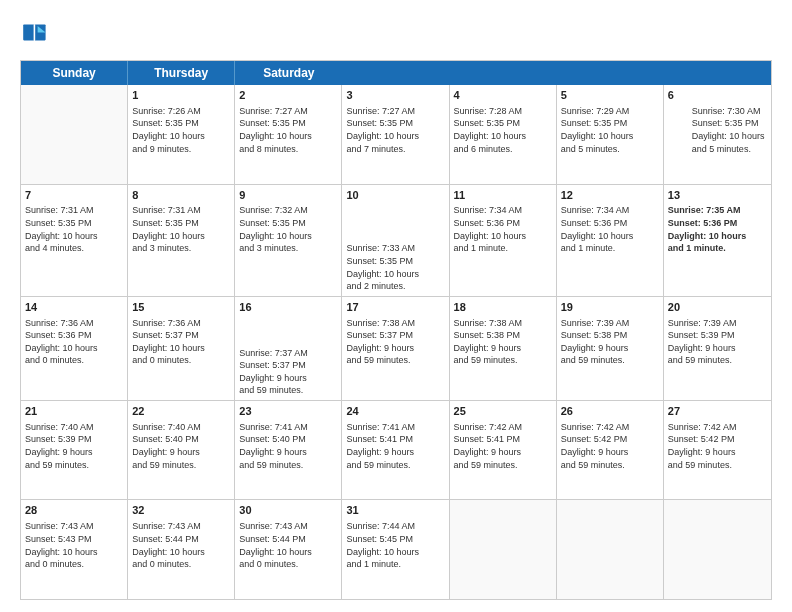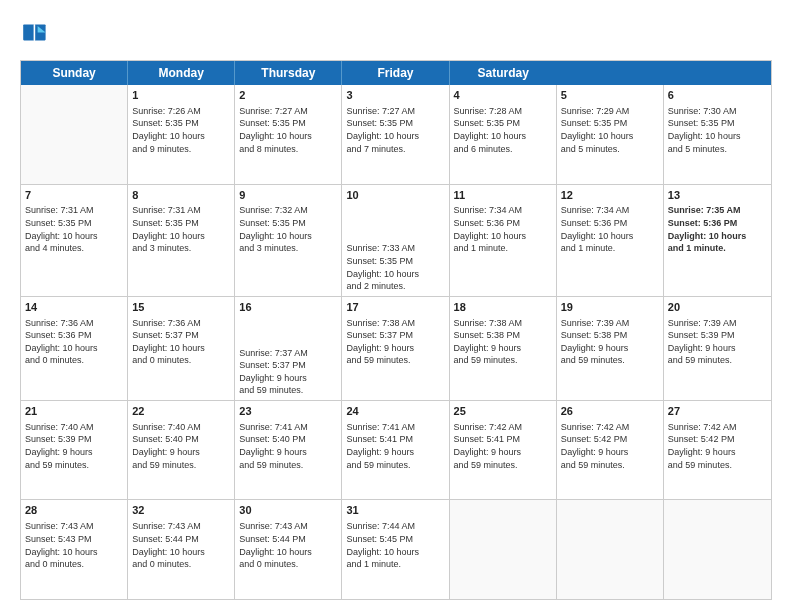--- a/index.html
+++ b/index.html
@@ -123,23 +123,21 @@
     </div>
     <div class="title-block">
       <div class="month-title"></div>
       <div class="location-title"></div>
     </div>
   </div>
 
   <div class="calendar">
     <div class="cal-header" id="cal-header">
         <div class="cal-header-cell">Sunday</div>
-        <div class="cal-header-cell">Monday</div>
         <div class="cal-header-cell">Thursday</div>
-        <div class="cal-header-cell">Friday</div>
         <div class="cal-header-cell">Saturday</div>
       </div>
     <div class="cal-body" id="cal-body">
         <div class="cal-row">
           <div class="cal-cell empty"></div>
           <div class="cal-cell">
             <div class="day-num">1</div>
             <div class="cell-info" style="white-space: pre-line;">Sunrise: 7:26 AM
 Sunset: 5:35 PM
 Daylight: 10 hours
@@ -168,21 +166,21 @@
           </div>
           <div class="cal-cell">
             <div class="day-num">5</div>
             <div class="cell-info" style="white-space: pre-line;">Sunrise: 7:29 AM
 Sunset: 5:35 PM
 Daylight: 10 hours
 and 5 minutes.</div>
           </div>
           <div class="cal-cell">
             <div class="day-num">6</div>
-            <div class="cell-info" style="white-space: pre-line;">Sunrise: 7:30 AM
+            <div class="cell-info" style="white-space: pre-line; margin-left: 24px;">Sunrise: 7:30 AM
 Sunset: 5:35 PM
 Daylight: 10 hours
 and 5 minutes.</div>
           </div>
         </div>
         <div class="cal-row">
           <div class="cal-cell">
             <div class="day-num">7</div>
             <div class="cell-info" style="white-space: pre-line;">Sunrise: 7:31 AM
 Sunset: 5:35 PM

